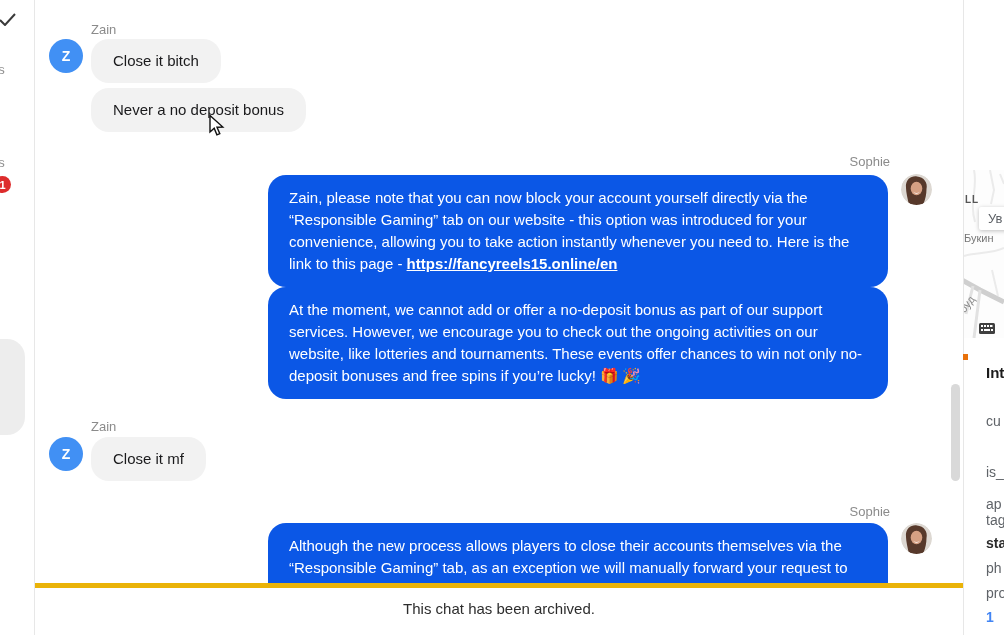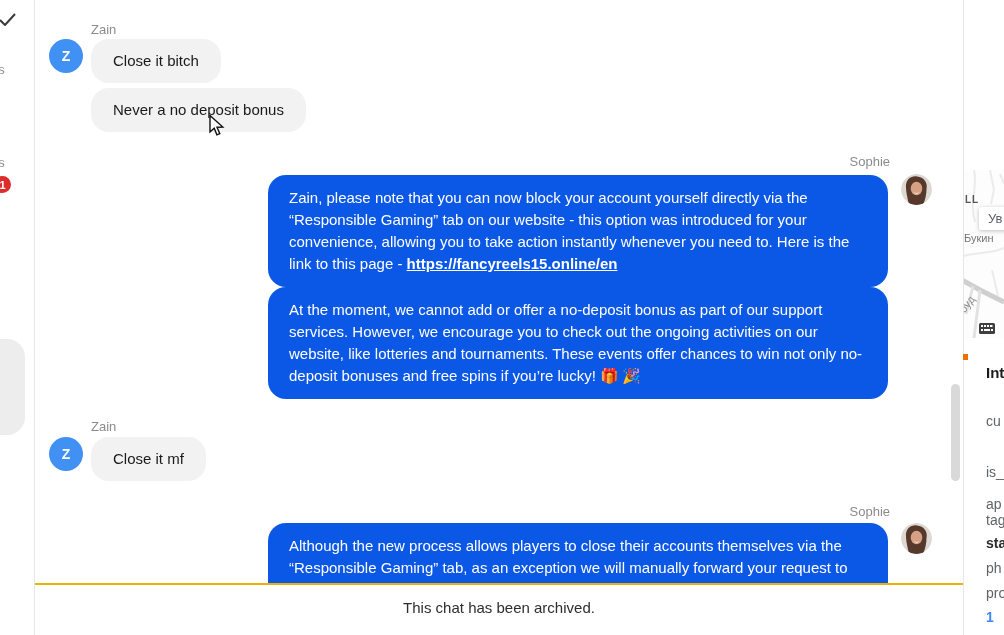--- a/index.html
+++ b/index.html
@@ -17,21 +17,21 @@
   .sender-label{position:absolute;font-size:13px;color:#8b8b8b;}
   .avatar-z{position:absolute;width:34px;height:34px;border-radius:50%;background:#4190f4;
             color:#fff;font-size:14px;font-weight:bold;display:flex;align-items:center;justify-content:center;}
   .avatar-photo{position:absolute;width:31px;height:31px;border-radius:50%;overflow:hidden;}
   .bubble{position:absolute;border-radius:18px;font-size:15px;box-sizing:border-box;}
   .bubble.gray{background:#f2f2f2;color:#1a1a1c;padding:12px 22px;line-height:20px;white-space:nowrap;}
   .bubble.blue{background:#0b57e6;color:#fff;width:620px;padding:12px 21px;line-height:22px;}
   .bubble.blue a{color:#fff;font-weight:bold;text-decoration:underline;}
   .scroll-thumb{position:absolute;left:951px;top:384px;width:9px;height:97px;border-radius:5px;background:#d9d9d9;}
   .footer{position:absolute;left:35px;top:583px;width:928px;height:52px;background:#fff;
-          border-top:2px solid #eab308;z-index:6;display:flex;align-items:center;justify-content:center;
+          border-top:5px solid #eab308;z-index:6;display:flex;align-items:center;justify-content:center;
           font-size:15px;color:#2d2d2d;box-sizing:border-box;padding-bottom:6px;}
   .cursor{position:absolute;left:208px;top:114px;z-index:9;}
   
   .map{position:absolute;left:964px;top:170px;width:40px;height:168px;overflow:hidden;background:#fdfdfd;}
   .map-top-label{position:absolute;left:1px;top:24px;font-size:10px;letter-spacing:1px;color:#565656;font-weight:bold;}
   .map-card{position:absolute;left:15px;top:37px;width:30px;height:23px;background:#fff;border-radius:2px;
             box-shadow:0 1px 4px rgba(0,0,0,.25);font-size:13px;color:#5f6368;
             display:flex;align-items:center;padding-left:9px;box-sizing:border-box;}
   .map-place{position:absolute;left:0px;top:62px;font-size:11px;color:#767676;background:transparent;}
   .map-street{position:absolute;left:-6px;top:128px;font-size:11px;color:#8a8a8a;transform:rotate(-52deg);}

